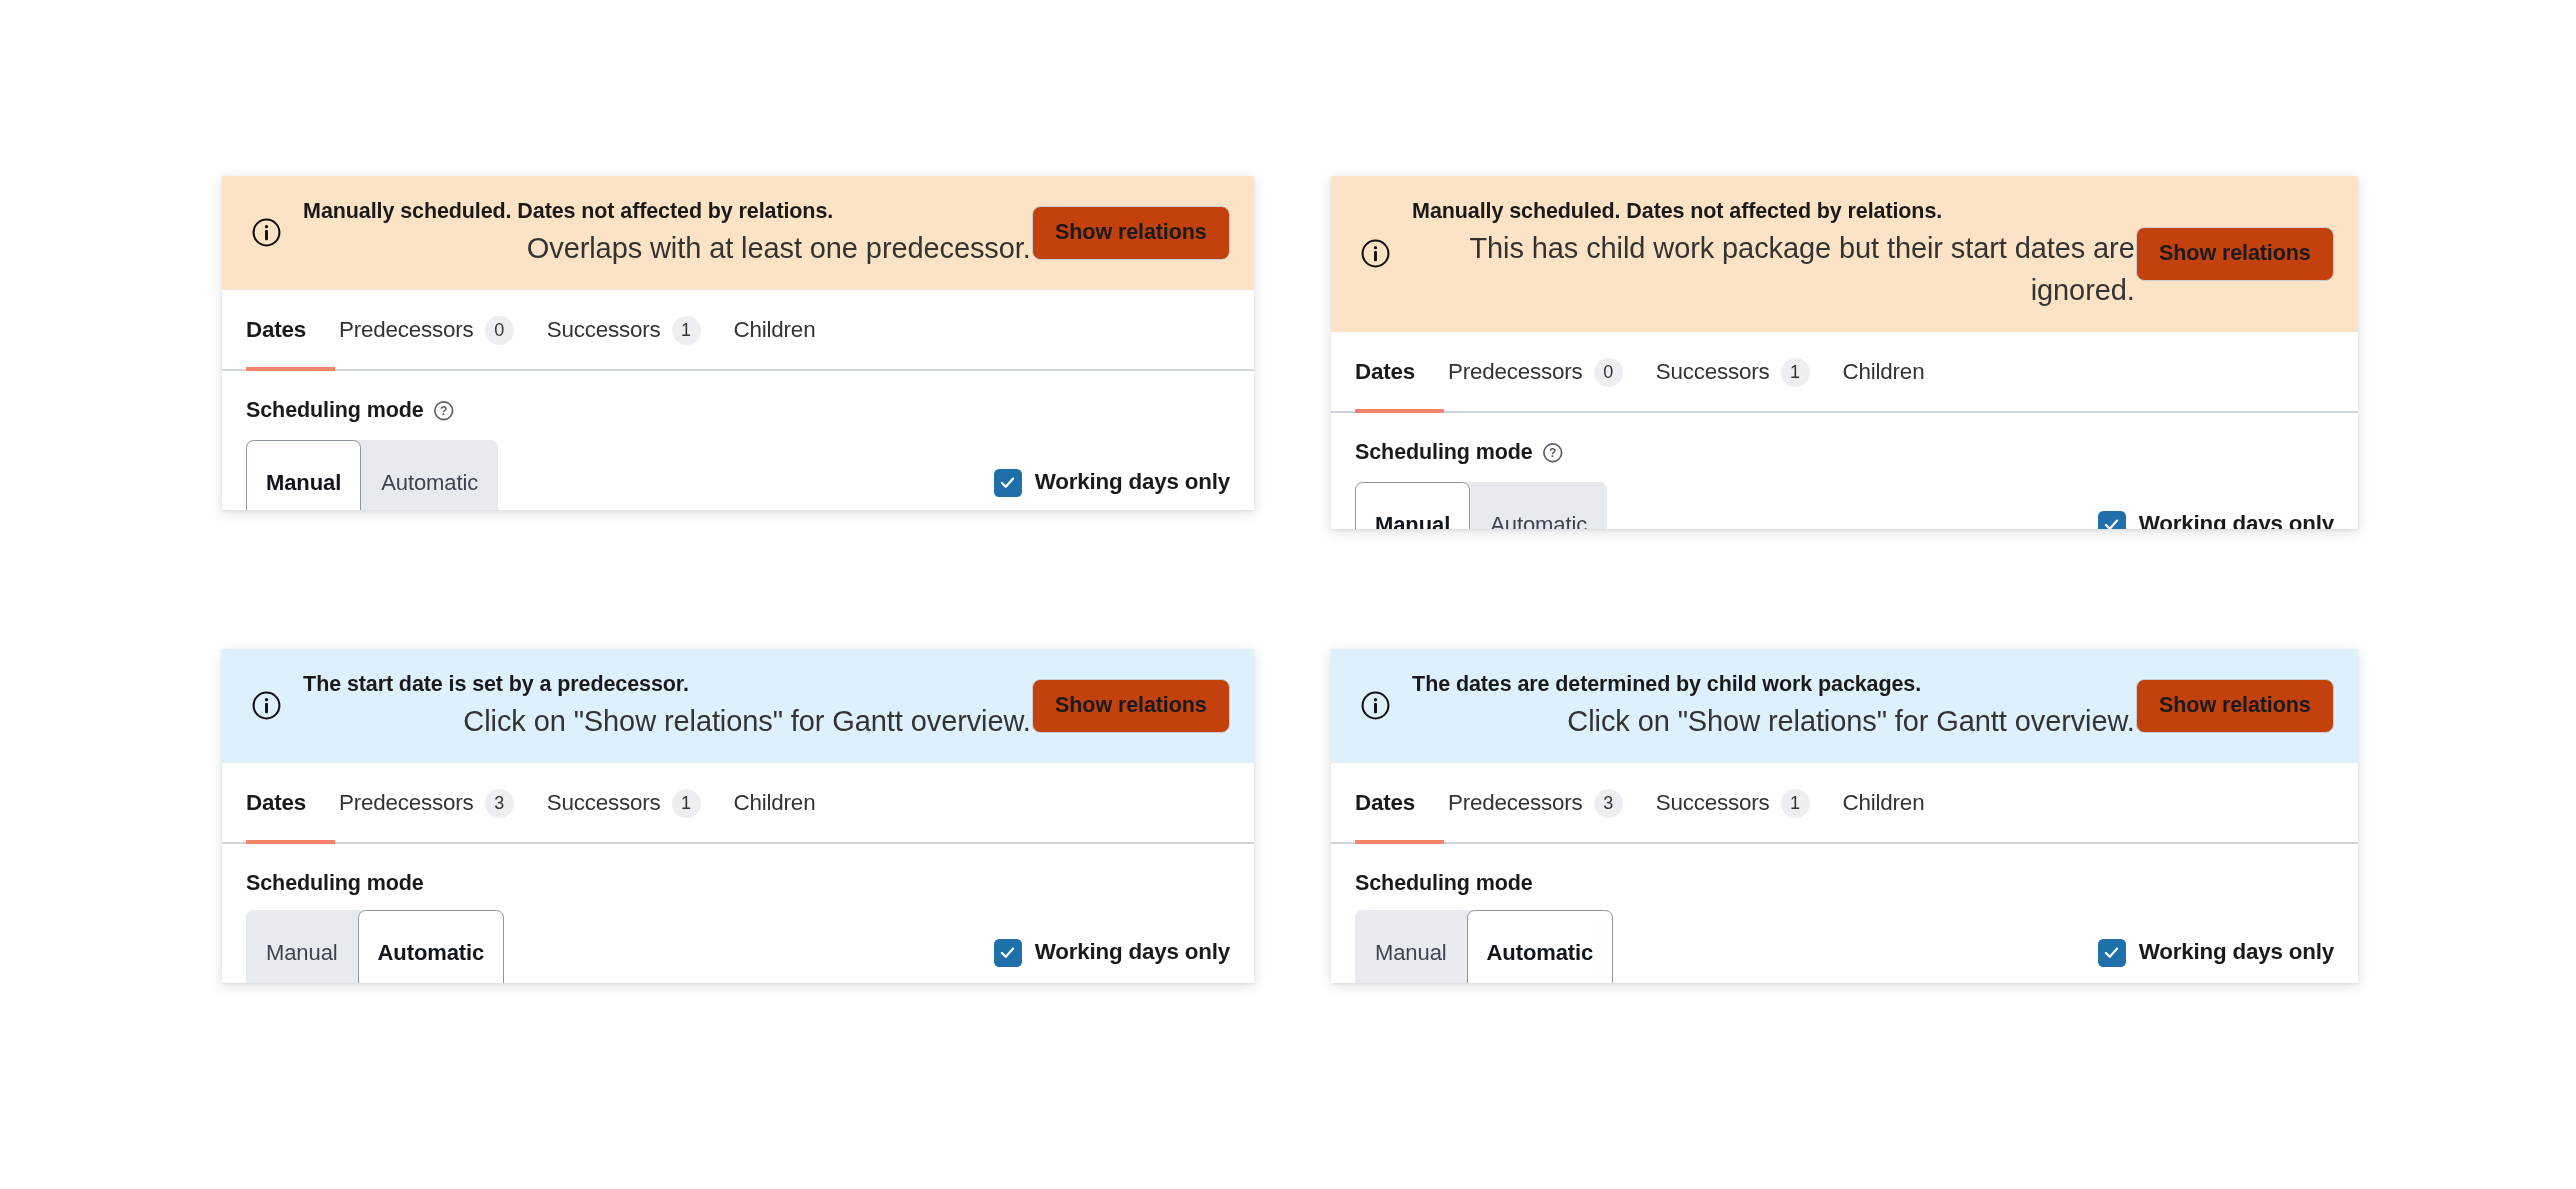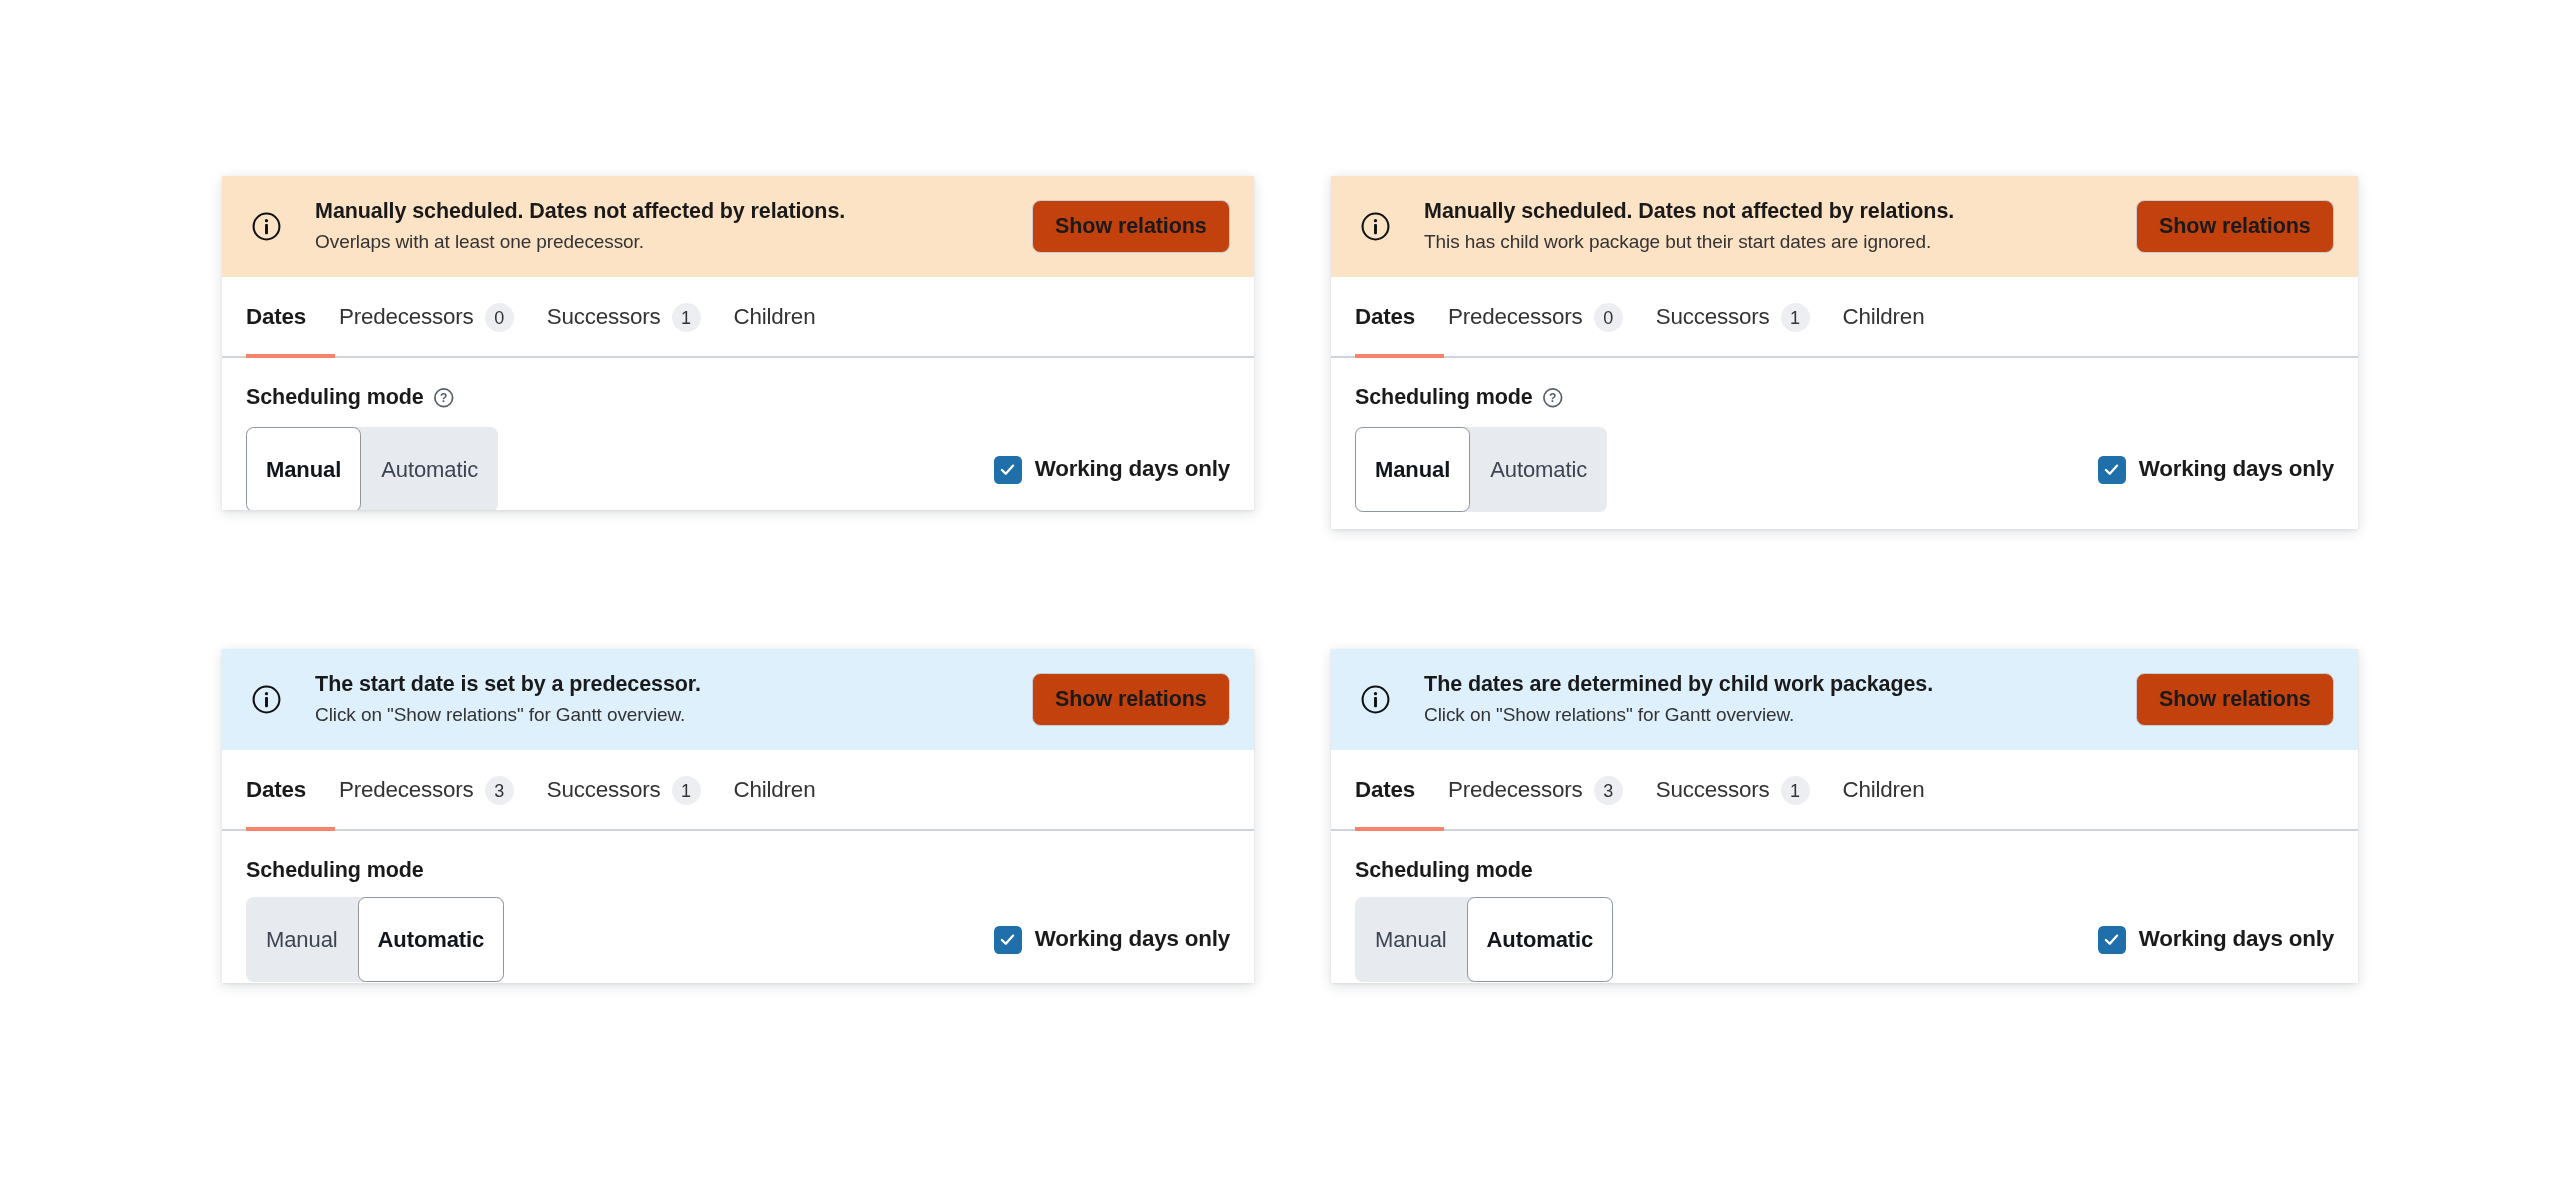--- a/index.html
+++ b/index.html
@@ -52,36 +52,36 @@
     display: flex;
     align-items: center;
     justify-content: center;
   }
   .banner-icon svg { display: block; }
 
   .banner-text {
     flex: 1 1 auto;
     min-width: 0;
     padding-right: 1px;
-    margin-left: 12px;
   }
   .banner-line1 {
     font-size: 21.5px;
     font-weight: bold;
     color: #1a1a1a;
     line-height: 1.35;
     letter-spacing: -0.1px;
   }
   .banner-line2 {
-    font-size: 19px;
+    font-size: 29px;
     font-weight: normal;
     color: #333333;
     line-height: 1.45;
     margin-top: 1.7px;
     letter-spacing: -0.1px;
+    text-align: right;
   }
 
   .show-relations-btn {
     flex: 0 0 auto;
     background: #c2410c;
     border: 1.3px solid #c9ced6;
     border-radius: 8.6px;
     color: #1a1a1a;
     font-family: "Liberation Sans", sans-serif;
     font-size: 21.5px;

